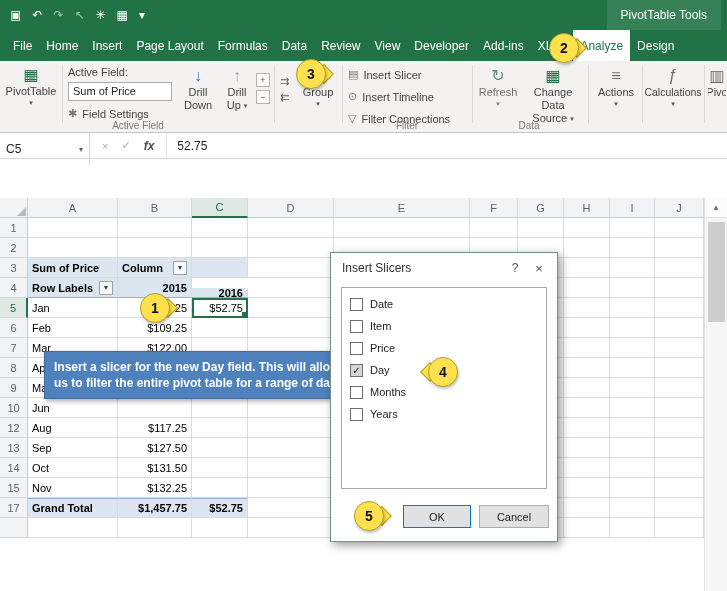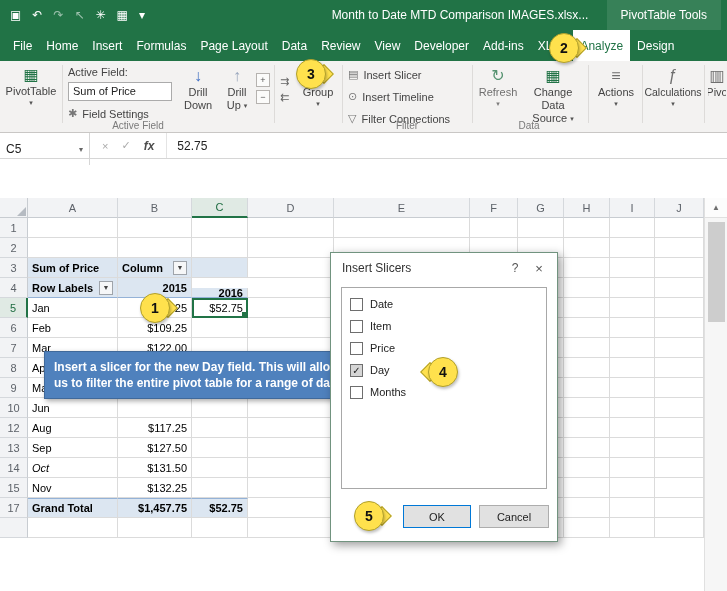--- a/index.html
+++ b/index.html
@@ -97,30 +97,29 @@
 <div class="titlebar">
   <div class="qat">
     <span>▣</span>
     <span>↶</span>
     <span class="dim">↷</span>
     <span class="dim">↖</span>
     <span>✳</span>
     <span>▦</span>
     <span>▾</span>
   </div>
-  <div class="tb-title">Month to Date MTD Comparison IMAGES.xlsx...</div>
   <div class="tb-context">PivotTable Tools</div>
 </div>
 
 <nav class="tabs">
   <span class="tab">File</span>
   <span class="tab">Home</span>
   <span class="tab">Insert</span>
+  <span class="tab">Page Layout</span>
   <span class="tab">Formulas</span>
-  <span class="tab">Page Layout</span>
   <span class="tab">Data</span>
   <span class="tab">Review</span>
   <span class="tab">View</span>
   <span class="tab">Developer</span>
   <span class="tab">Add-ins</span>
   <span class="tab">XL</span>
   <span class="tab ctx1 active">Analyze</span>
   <span class="tab">Design</span>
 </nav>
 
@@ -456,21 +455,21 @@
       <div class="cell" style="width: 86px;"></div>
       <div class="cell" style="width: 136px;"></div>
       <div class="cell" style="width: 48px;"></div>
       <div class="cell" style="width: 46px;"></div>
       <div class="cell" style="width: 46px;"></div>
       <div class="cell" style="width: 45px;"></div>
       <div class="cell" style="width: 49px;"></div>
     </div>
     <div class="grow">
       <div class="rnum">14</div>
-      <div class="cell" style="width: 90px; font-style: italic;">
+      <div class="cell" style="width: 90px;">
         <span>Oct</span>
       </div>
       <div class="cell num" style="width: 74px;">
         <span>$131.50</span>
       </div>
       <div class="cell num" style="width: 56px;">
         <span></span>
       </div>
       <div class="cell" style="width: 86px;"></div>
       <div class="cell" style="width: 136px;"></div>
@@ -562,20 +561,24 @@
     <div class="dlg-item">
       <span class="cb checked">
           <i>✓</i>
         </span>
       <span>Day</span>
     </div>
     <div class="dlg-item">
       <span class="cb"></span>
       <span>Months</span>
     </div>
+    <div class="dlg-item">
+      <span class="cb"></span>
+      <span>Years</span>
+    </div>
   </div>
   <div class="dlg-btn dlg-ok">OK</div>
   <div class="dlg-btn dlg-cancel">Cancel</div>
 </div>
 
 <div class="co" style="left:140px;top:293px;z-index:35;">
   <span class="cotail r"></span>
   <span class="cobody">1</span>
 </div>
 <div class="co" style="left:549px;top:33px;z-index:35;">

